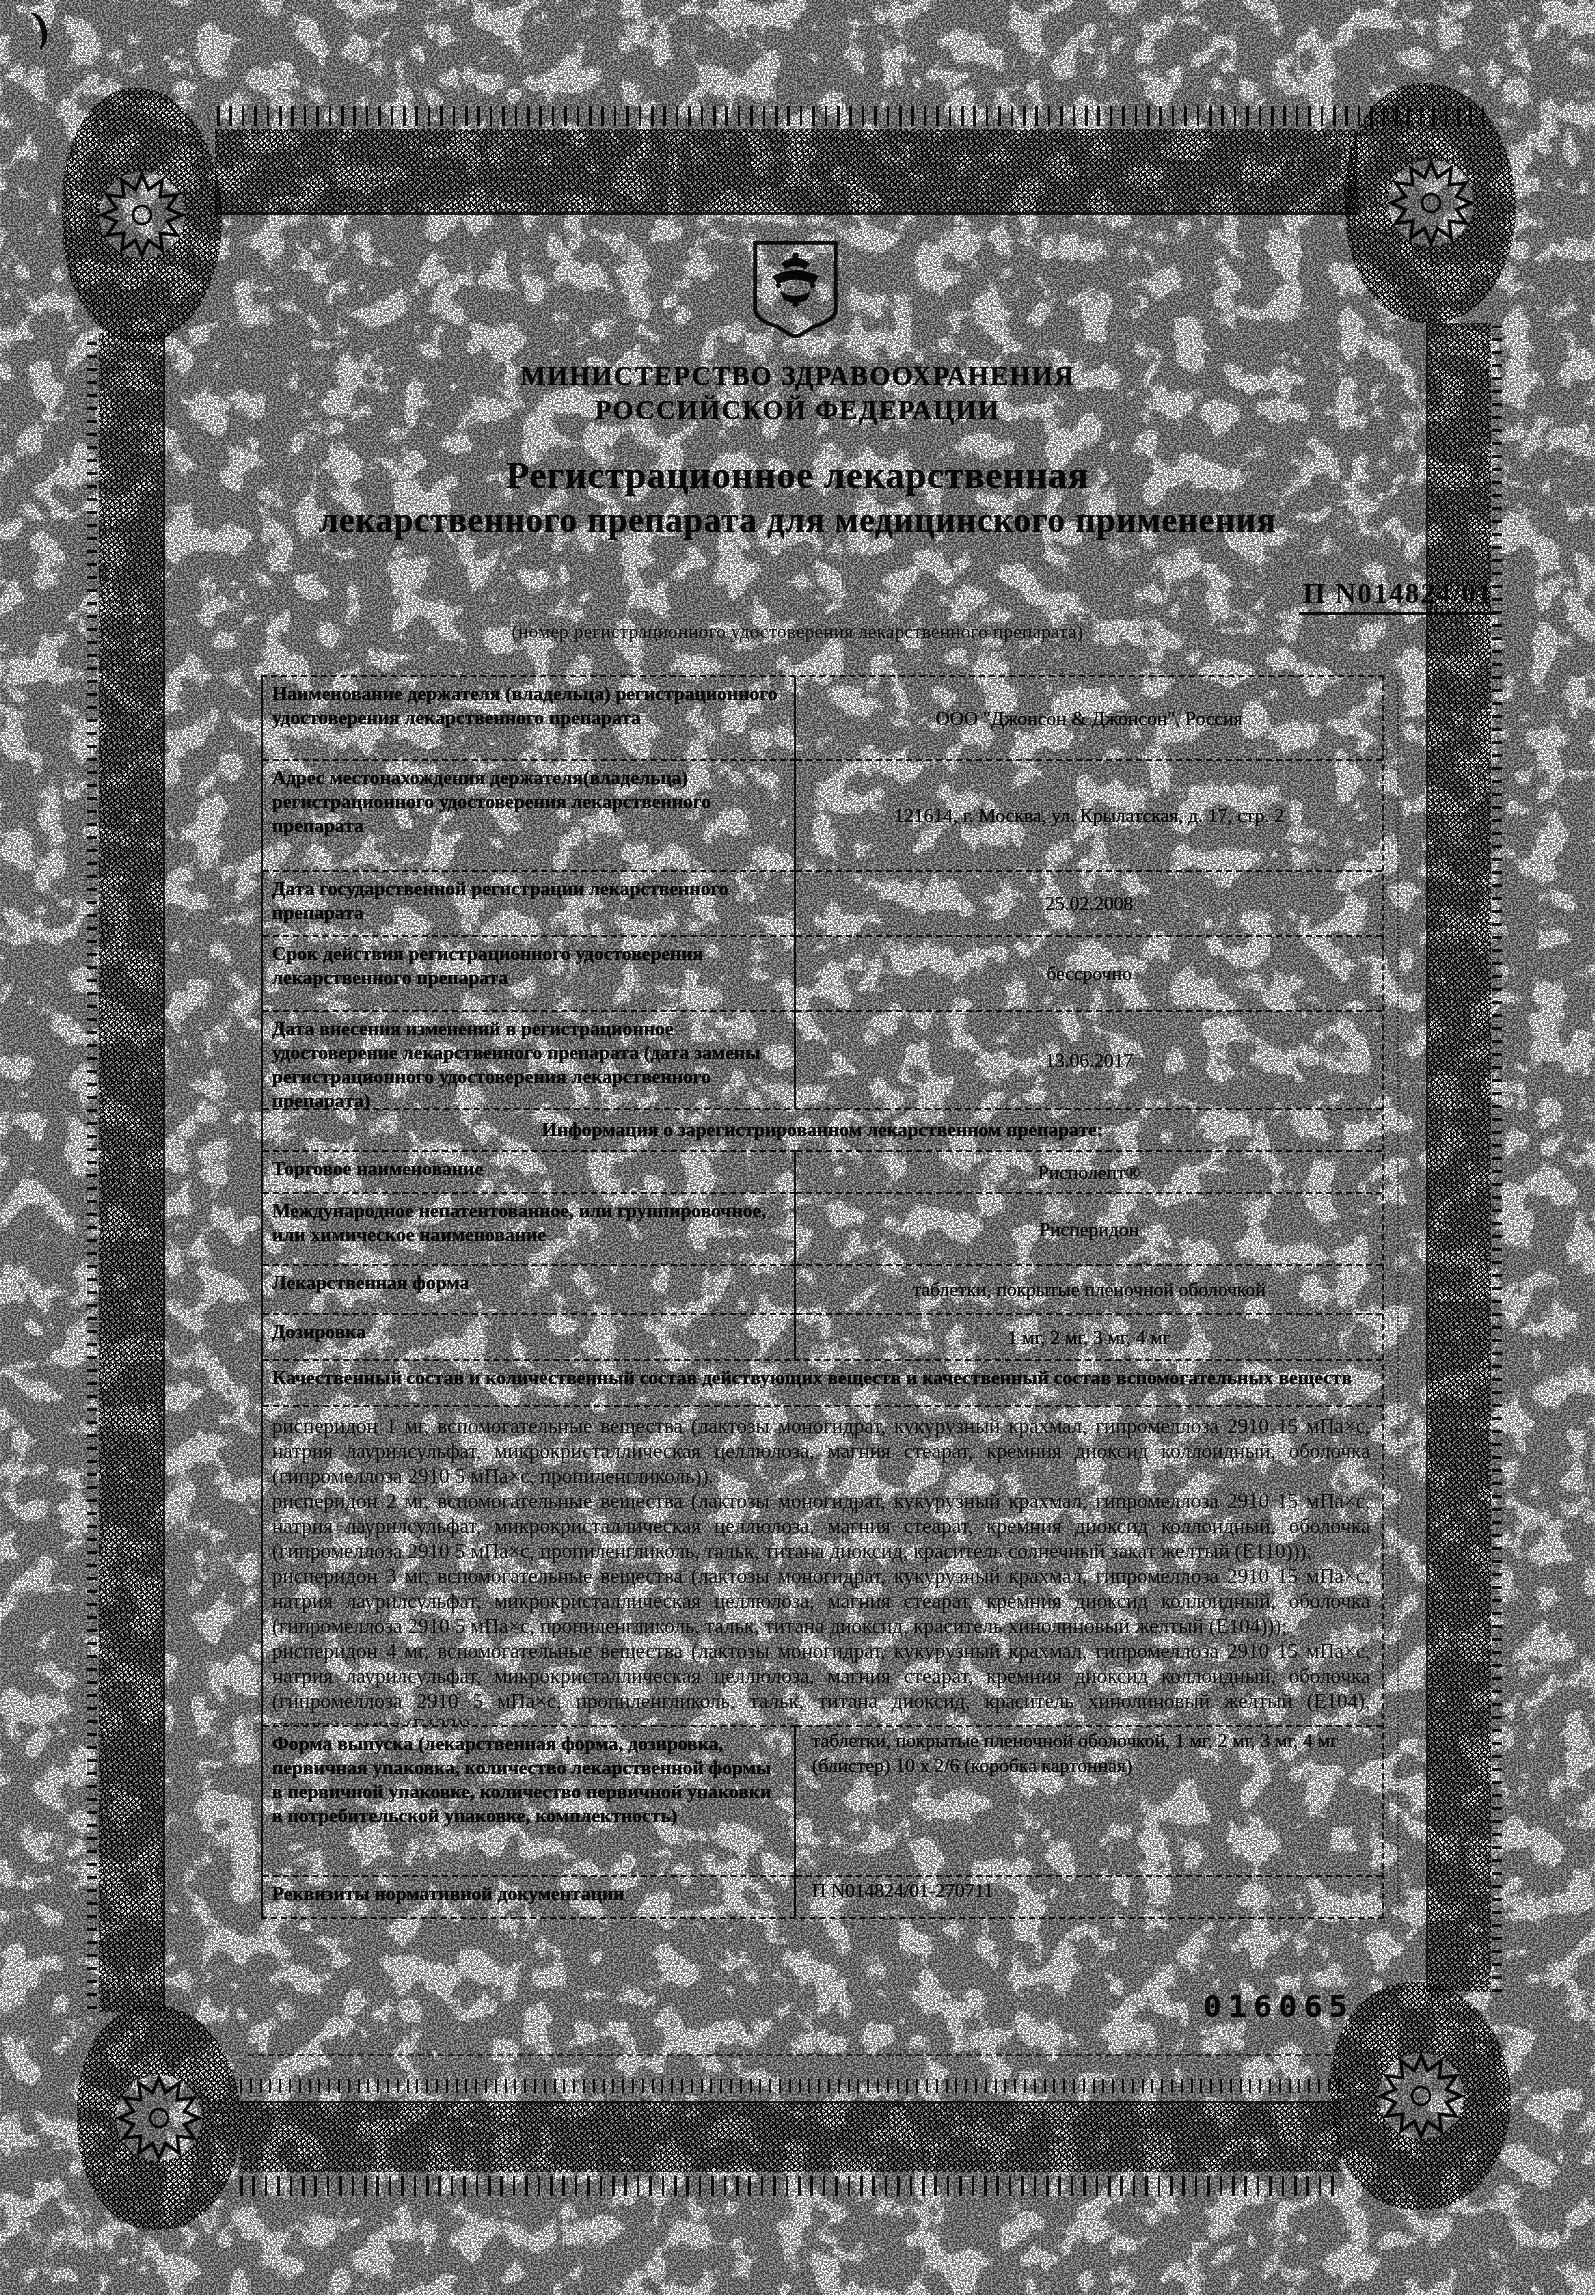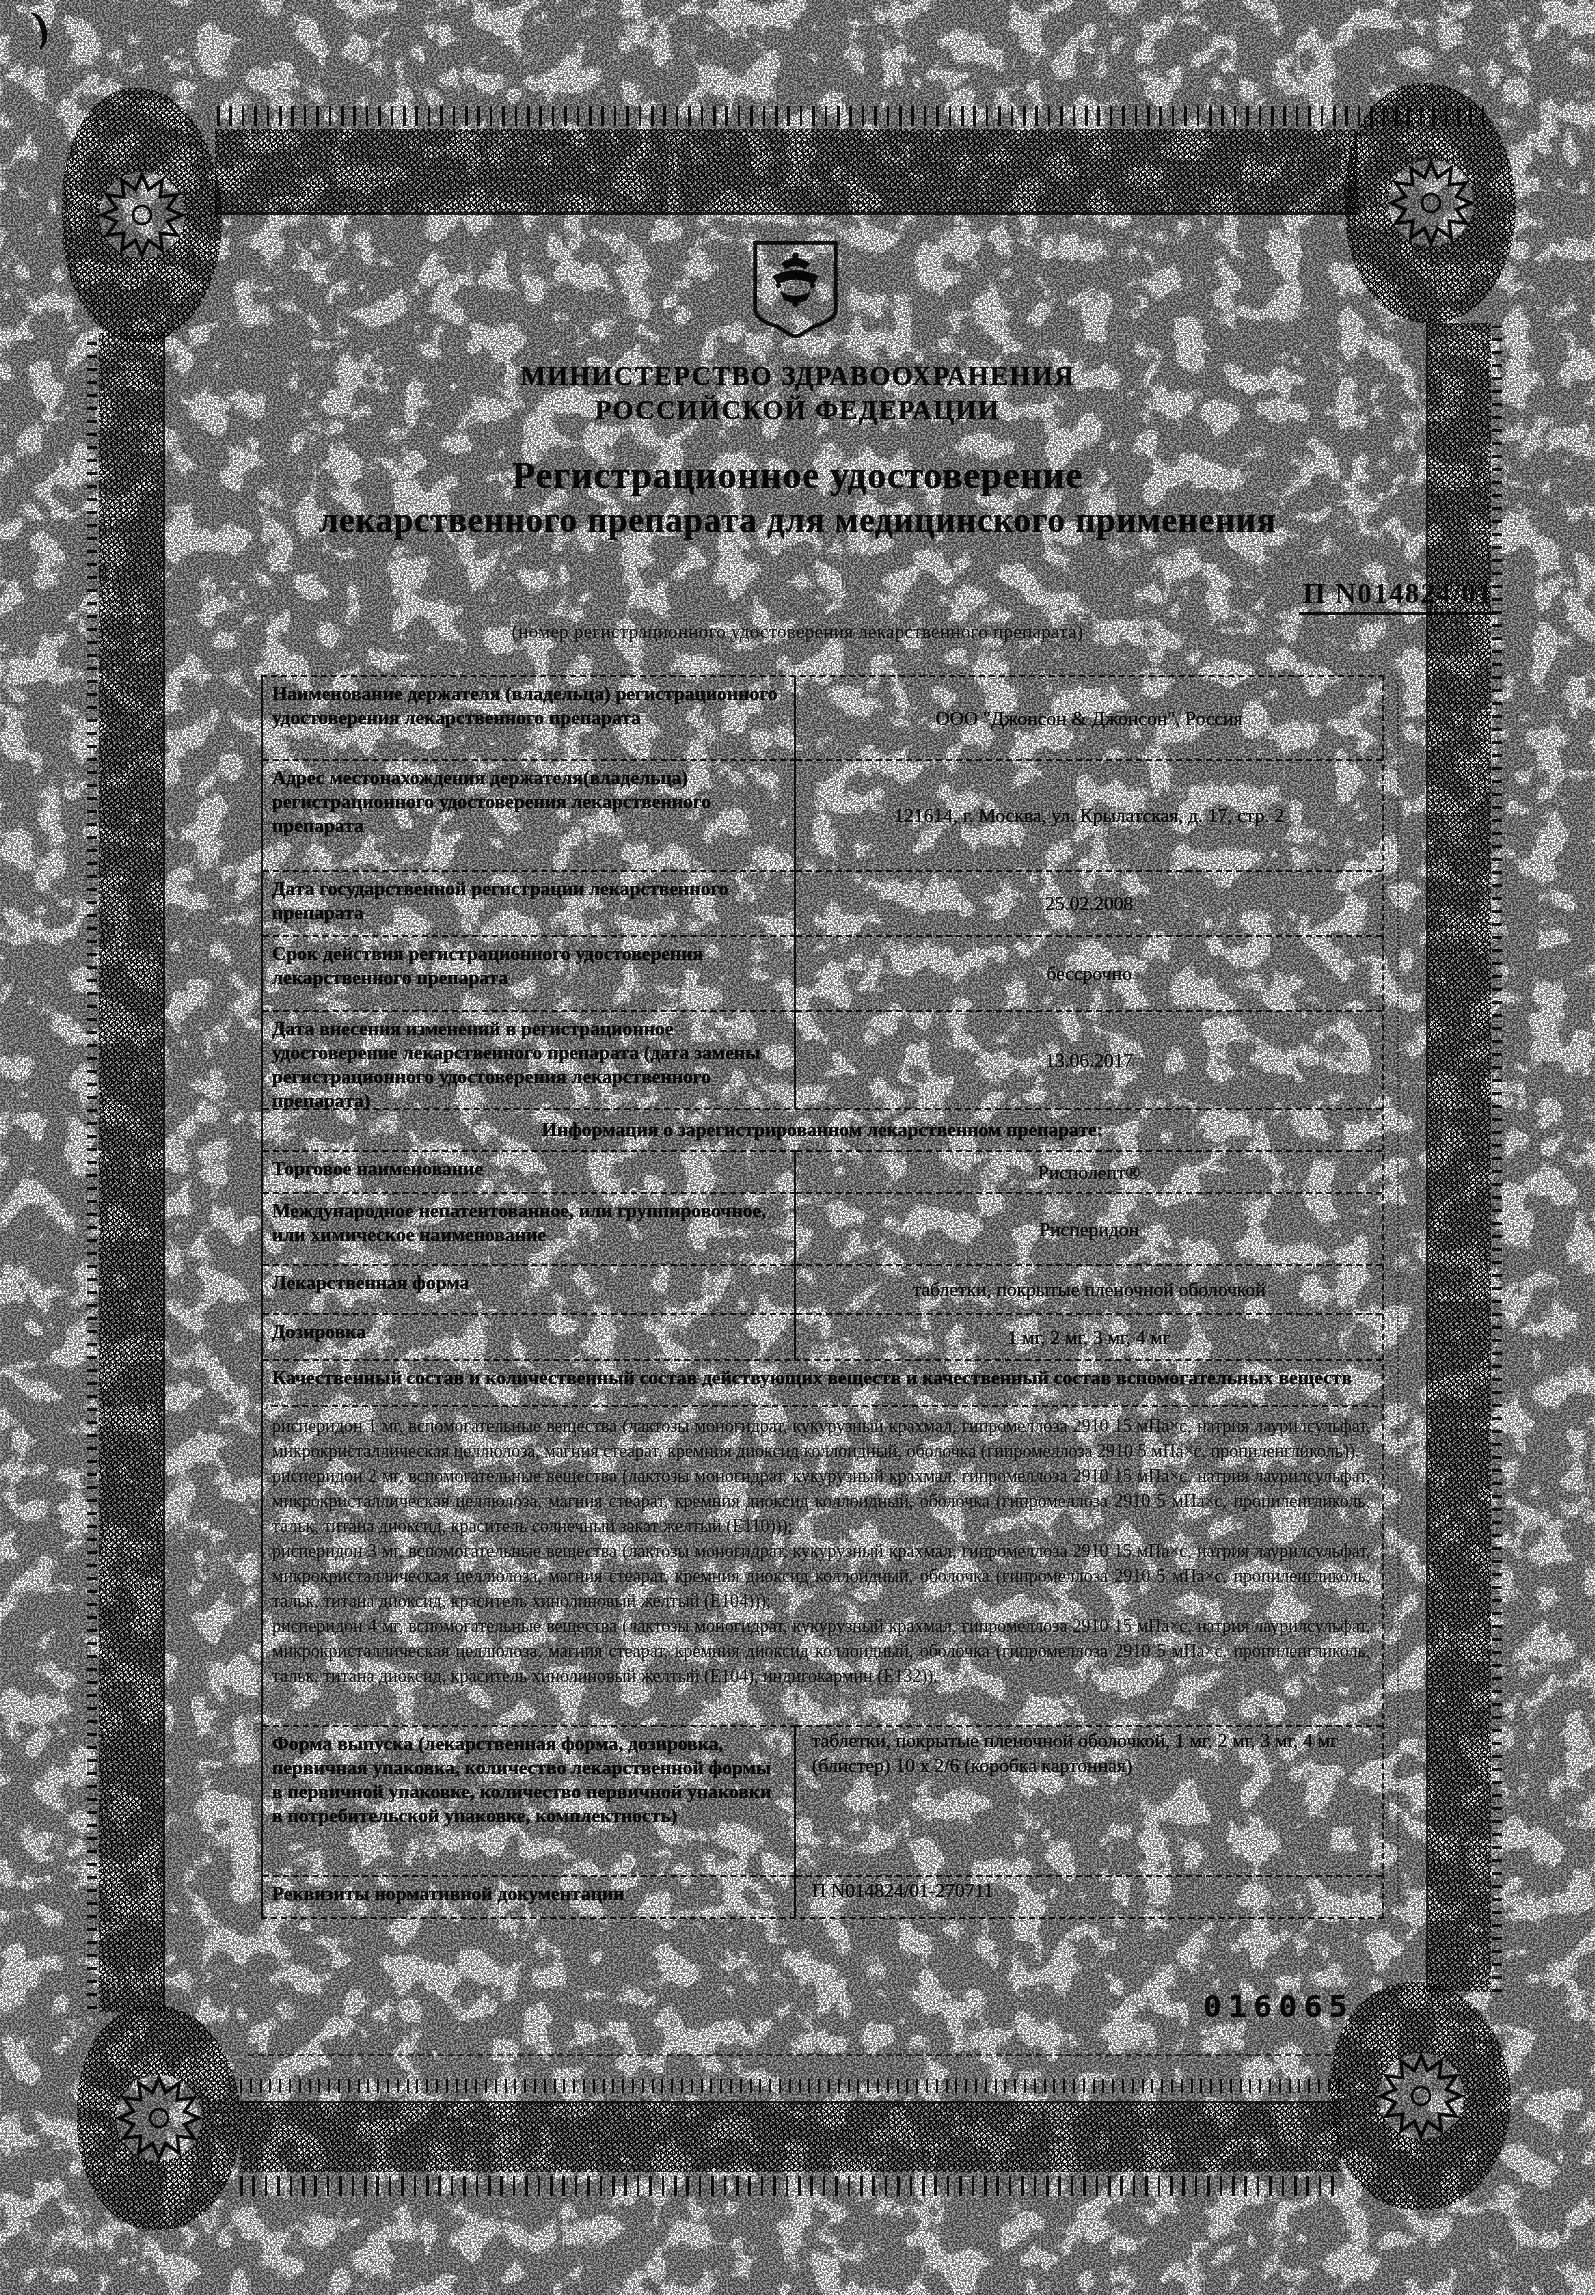--- a/index.html
+++ b/index.html
@@ -48,21 +48,21 @@
     border-left:2px solid #1c1c1c;border-right:2px dashed #222;
     font-size:19.6px;
   }
   .cell{border-top:2px dashed #141414;overflow:hidden;}
   .row-first{border-top:none;}
   .lbl{font-weight:bold;padding:5.2px 10.4px 0 9px;line-height:24px;border-right:2px solid #1c1c1c;text-shadow:0 0 0.7px #000;}
   .val{display:flex;align-items:center;justify-content:center;text-align:center;padding:2.6px 15.7px;line-height:25px;text-shadow:0.3px 0.3px 0 #222;}
   .full{grid-column:1/3;}
   .section-head{display:flex;align-items:center;justify-content:center;font-weight:bold;text-shadow:0 0 0.7px #000;}
   .comp-head{font-weight:bold;padding:5.2px 10.4px 0 9px;line-height:23.5px;text-shadow:0 0 0.7px #000;}
-  .comp-body{padding:6.5px 11.7px 0 9px;font-size:18px;line-height:25px;text-align:justify;border-radius:9px;}
+  .comp-body{padding:6.5px 11.7px 0 9px;font-size:21px;line-height:25px;text-align:justify;}
   .comp-body p{margin:0;}
   .val.top-left{align-items:flex-start;justify-content:flex-start;text-align:left;padding-top:1px;}
   
   .serial{position:absolute;left:1203px;top:1988px;font-family:"DejaVu Sans Mono",monospace;
     font-weight:bold;font-size:31px;letter-spacing:6.5px;text-shadow:0 0 0.7px #000;}
   .grain{position:absolute;inset:0;pointer-events:none;}
 </style>
 </head>
 <body>
 
@@ -127,21 +127,21 @@
       <path d="M46,78 q24,16 48,0 l-6,14 q-18,10 -36,0 z" fill="#111"></path>
       <circle cx="44" cy="70" r="4" fill="#111"></circle>
       <circle cx="96" cy="70" r="4" fill="#111"></circle>
       <circle cx="70" cy="98" r="5" fill="#111"></circle>
     </svg>
   </div>
 
   <div class="center-line ministry" style="top:360px;">МИНИСТЕРСТВО ЗДРАВООХРАНЕНИЯ</div>
   <div class="center-line ministry" style="top:394px;">РОССИЙСКОЙ ФЕДЕРАЦИИ</div>
 
-  <div class="center-line doc-title-1" style="top:453px;">Регистрационное удостоверение</div>
+  <div class="center-line doc-title-1" style="top:453px;">Регистрационное лекарственная</div>
   <div class="center-line doc-title-2" style="top:501px;">лекарственного препарата для медицинского применения</div>
 
   <div class="center-line reg-number" style="top:577px;text-align:right;"><span>П N014824/01</span></div>
   <div class="center-line reg-caption" style="top:621px;">(номер регистрационного удостоверения лекарственного препарата)</div>
 
   <div class="cert-table">
 
     <div class="cell lbl row-first">Наименование держателя (владельца) регистрационного удостоверения лекарственного препарата</div>
     <div class="cell val row-first">ООО "Джонсон &amp; Джонсон", Россия</div>
 

